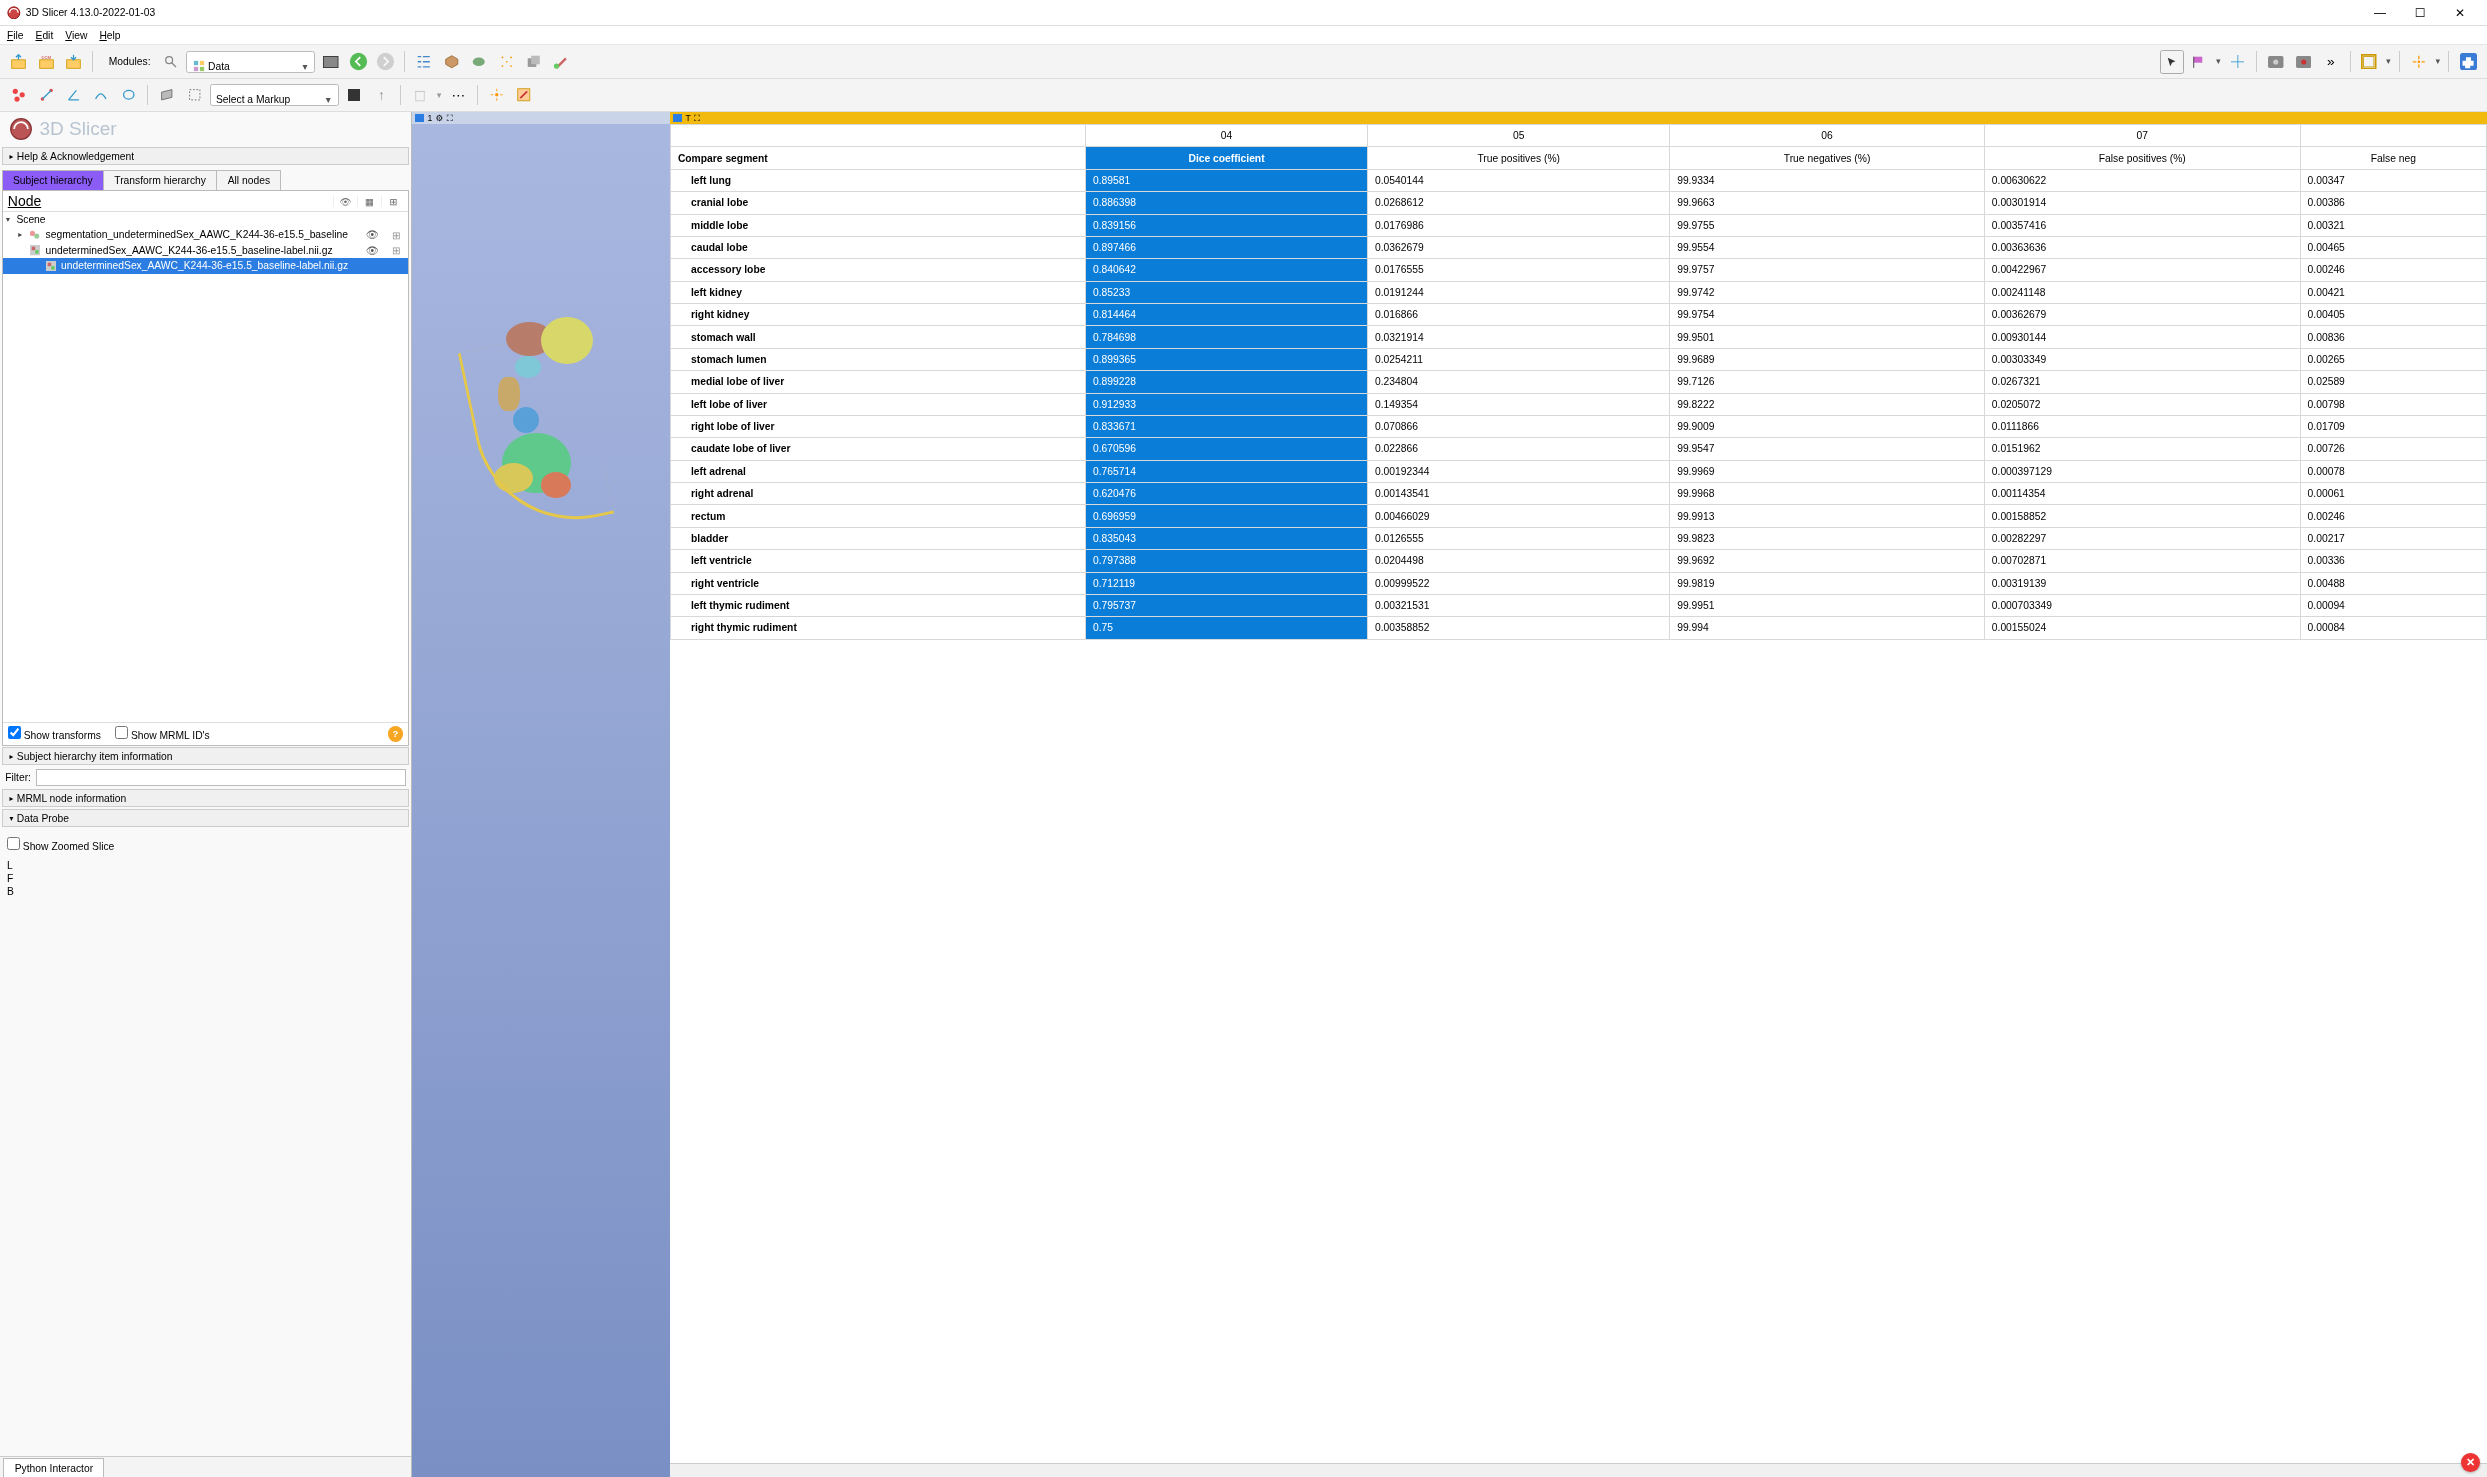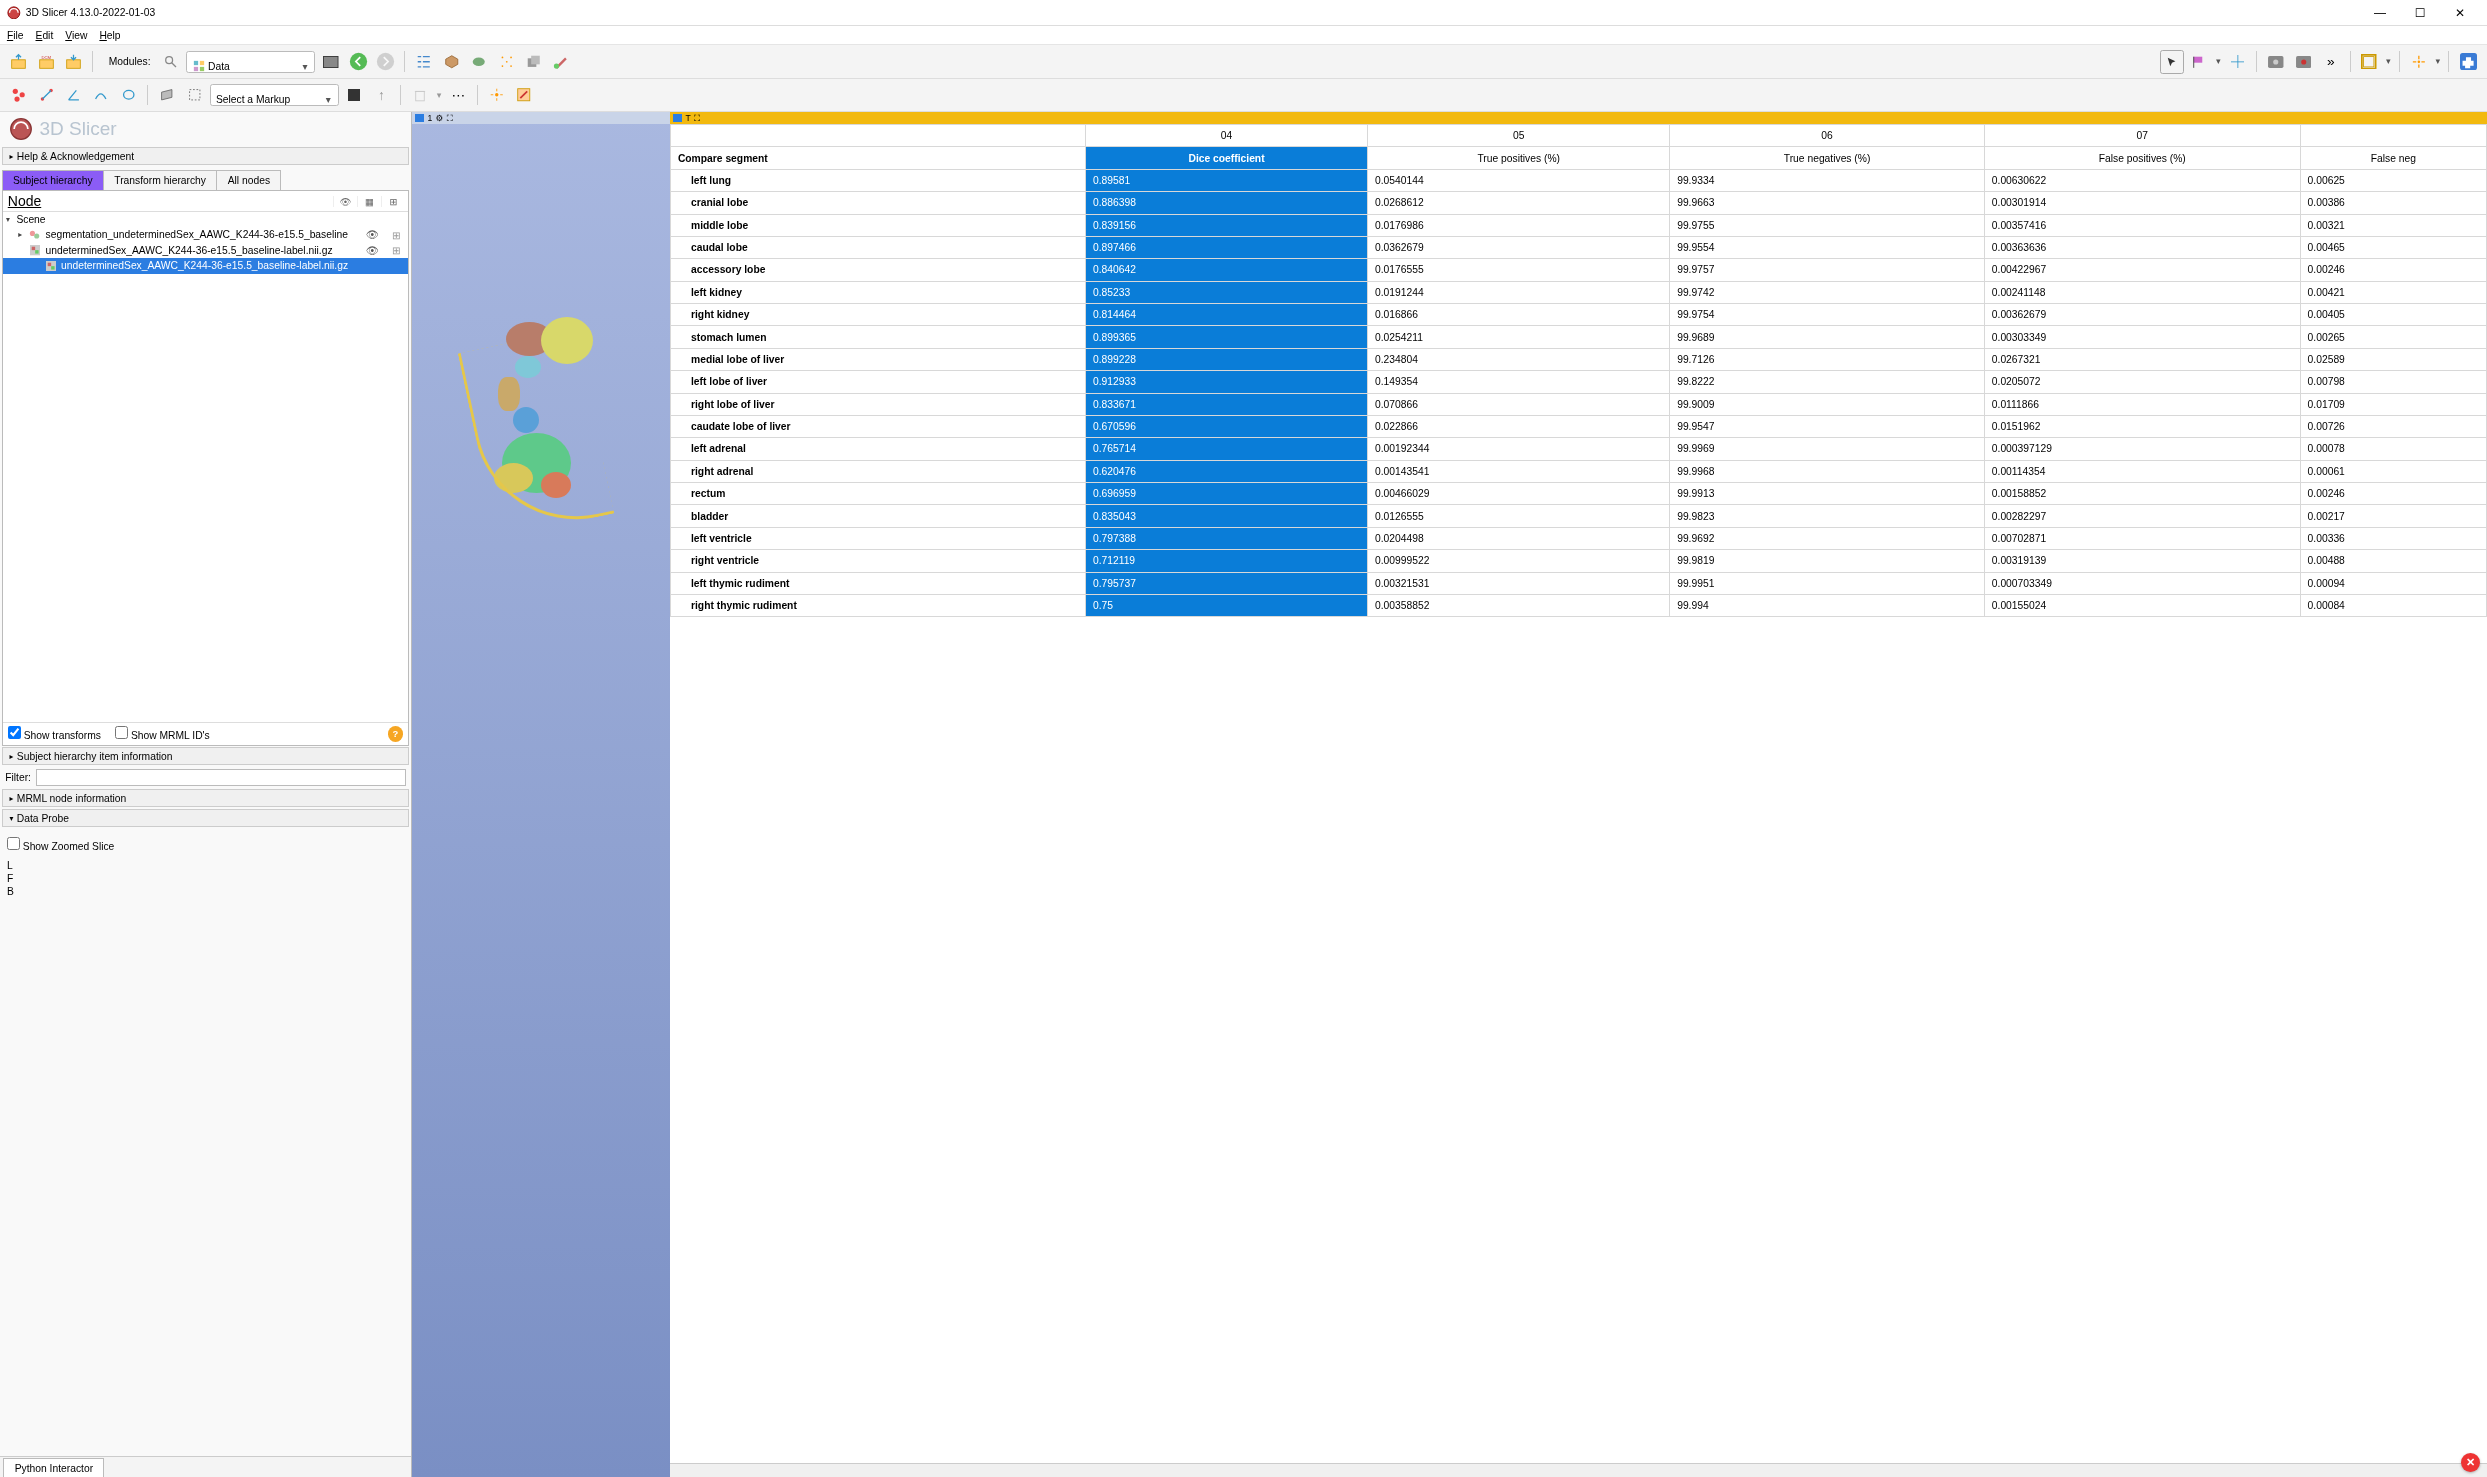--- a/index.html
+++ b/index.html
@@ -494,21 +494,21 @@
             <th>False neg</th>
           </tr>
         </thead>
         <tbody id="tbody">
             <tr>
               <th>left lung</th>
               <td class="dice">0.89581</td>
               <td>0.0540144</td>
               <td>99.9334</td>
               <td>0.00630622</td>
-              <td>0.00625</td>
+              <td>0.00347</td>
             </tr>
             <tr>
               <th>cranial lobe</th>
               <td class="dice">0.886398</td>
               <td>0.0268612</td>
               <td>99.9663</td>
               <td>0.00301914</td>
               <td>0.00386</td>
             </tr>
             <tr>
@@ -545,20 +545,28 @@
             </tr>
             <tr>
               <th>right kidney</th>
               <td class="dice">0.814464</td>
               <td>0.016866</td>
               <td>99.9754</td>
               <td>0.00362679</td>
               <td>0.00405</td>
             </tr>
             <tr>
+              <th>stomach wall</th>
+              <td class="dice">0.784698</td>
+              <td>0.0321914</td>
+              <td>99.9501</td>
+              <td>0.00930144</td>
+              <td>0.00836</td>
+            </tr>
+            <tr>
               <th>stomach lumen</th>
               <td class="dice">0.899365</td>
               <td>0.0254211</td>
               <td>99.9689</td>
               <td>0.00303349</td>
               <td>0.00265</td>
             </tr>
             <tr>
               <th>medial lobe of liver</th>
               <td class="dice">0.899228</td>

